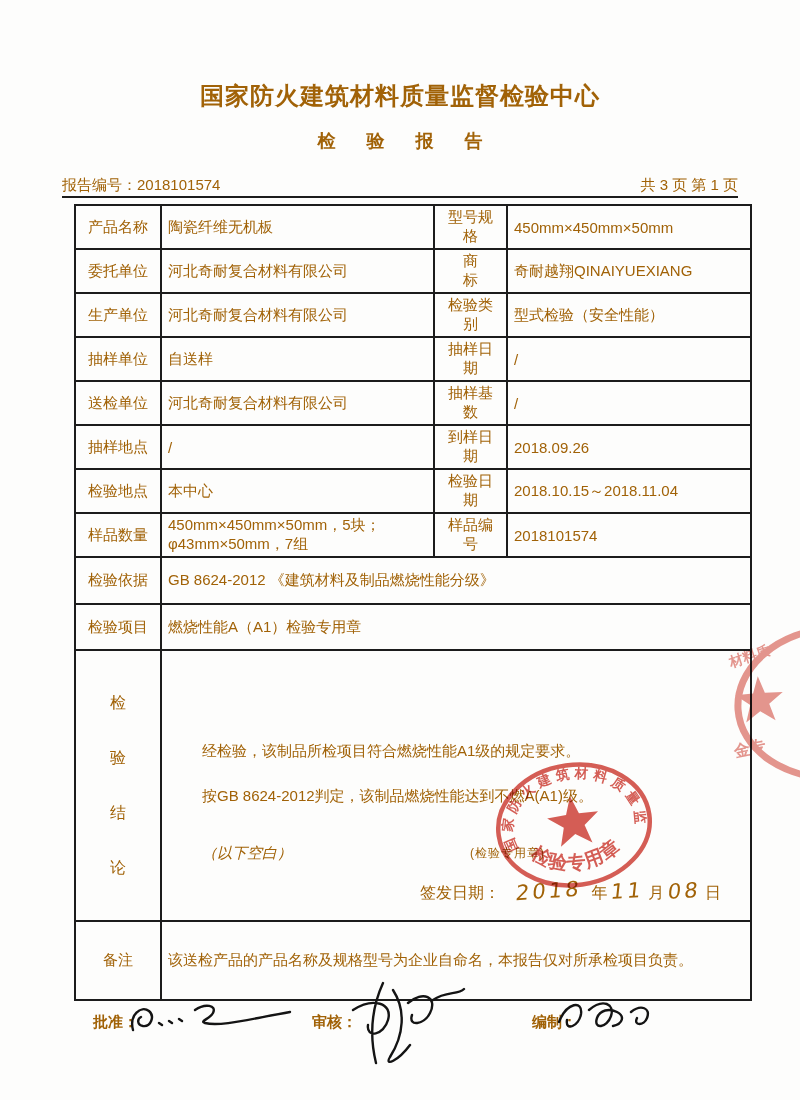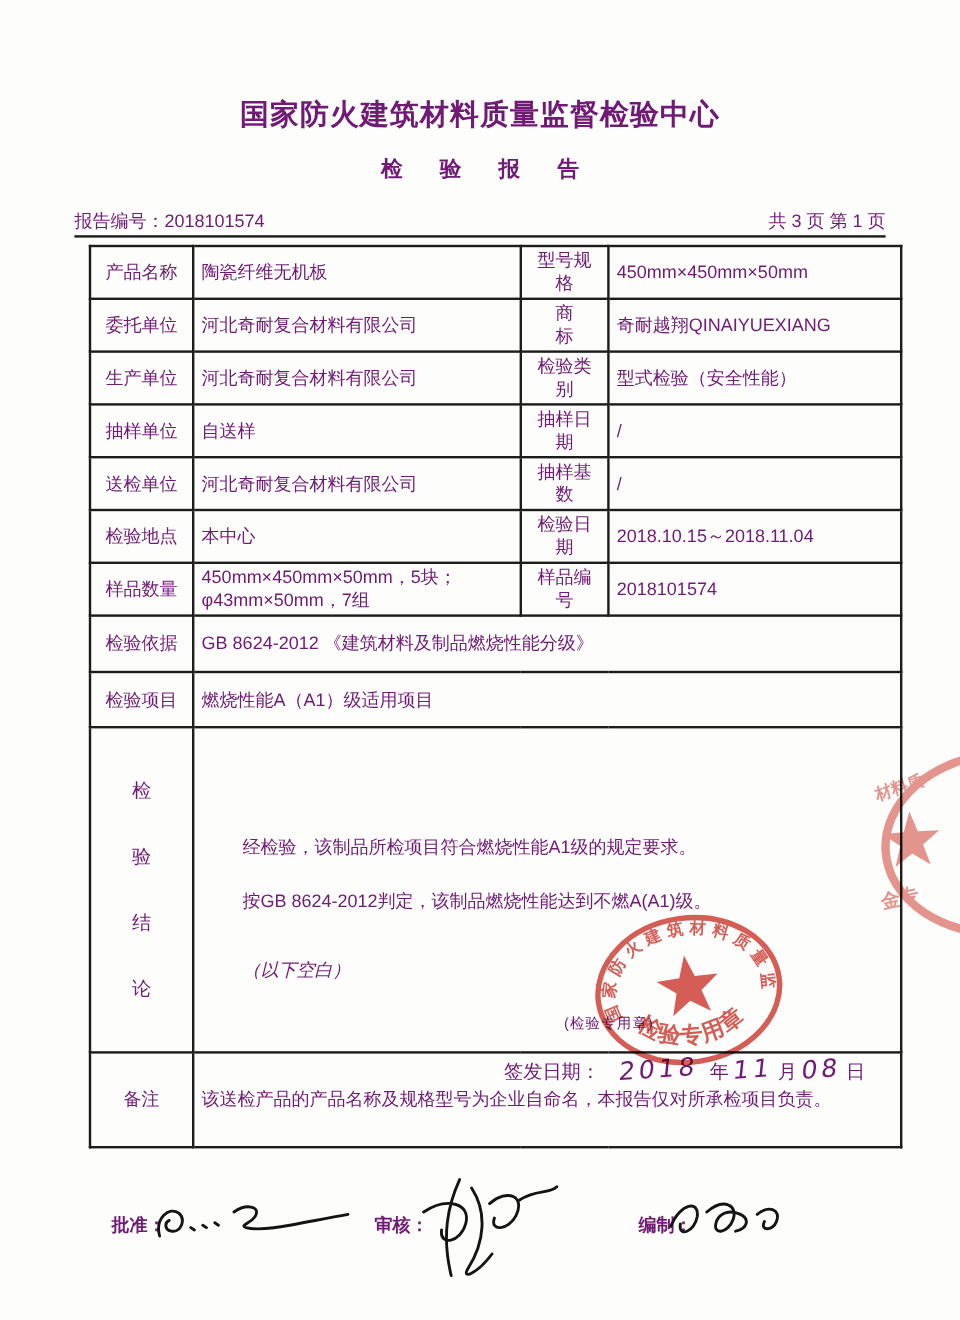--- a/index.html
+++ b/index.html
@@ -3,21 +3,21 @@
 <meta charset="utf-8">
 <style>
   html,body{margin:0;padding:0;background:#e8e8e8;}
   .page{
     position:relative;
     width:800px;height:1100px;
     margin:0 auto;
     background:#fdfdfc;
     overflow:hidden;
     font-family:"Liberation Sans","DejaVu Sans",sans-serif;
-    color:#701a75;
+    color:#a16207;
   }
   .title{
     position:absolute;top:84px;left:0;width:100%;
     text-align:center;font-size:24px;font-weight:bold;
     letter-spacing:1px;line-height:1;
   }
   .subtitle{
     position:absolute;top:132px;left:0;width:100%;
     text-align:center;font-size:18px;font-weight:bold;
     letter-spacing:13px;text-indent:13px;line-height:1;
@@ -141,38 +141,44 @@
       <td class="lab">抽样日期</td>
       <td class="val">/</td>
     </tr>
     <tr class="r">
       <td class="lab">送检单位</td>
       <td class="val">河北奇耐复合材料有限公司</td>
       <td class="lab">抽样基数</td>
       <td class="val">/</td>
     </tr>
     <tr class="r">
+      <td class="lab">抽样地点</td>
+      <td class="val">/</td>
+      <td class="lab">到样日期</td>
+      <td class="val">2018.09.26</td>
+    </tr>
+    <tr class="r">
       <td class="lab">检验地点</td>
       <td class="val">本中心</td>
       <td class="lab">检验日期</td>
       <td class="val">2018.10.15～2018.11.04</td>
     </tr>
     <tr class="r8">
       <td class="lab">样品数量</td>
       <td class="val">450mm×450mm×50mm，5块；φ43mm×50mm，7组</td>
       <td class="lab">样品编号</td>
       <td class="val">2018101574</td>
     </tr>
     <tr class="r9">
       <td class="lab">检验依据</td>
       <td class="val" colspan="3">GB 8624-2012 《建筑材料及制品燃烧性能分级》</td>
     </tr>
     <tr class="r10">
       <td class="lab">检验项目</td>
-      <td class="val" colspan="3">燃烧性能A（A1）级适用项目</td>
+      <td class="val" colspan="3">燃烧性能A（A1）检验专用章</td>
     </tr>
     <tr class="rconcl">
       <td class="lab vert-lab">
         <div class="vert-stack">
           <span>检</span>
           <span>验</span>
           <span>结</span>
           <span>论</span>
         </div>
       </td>

